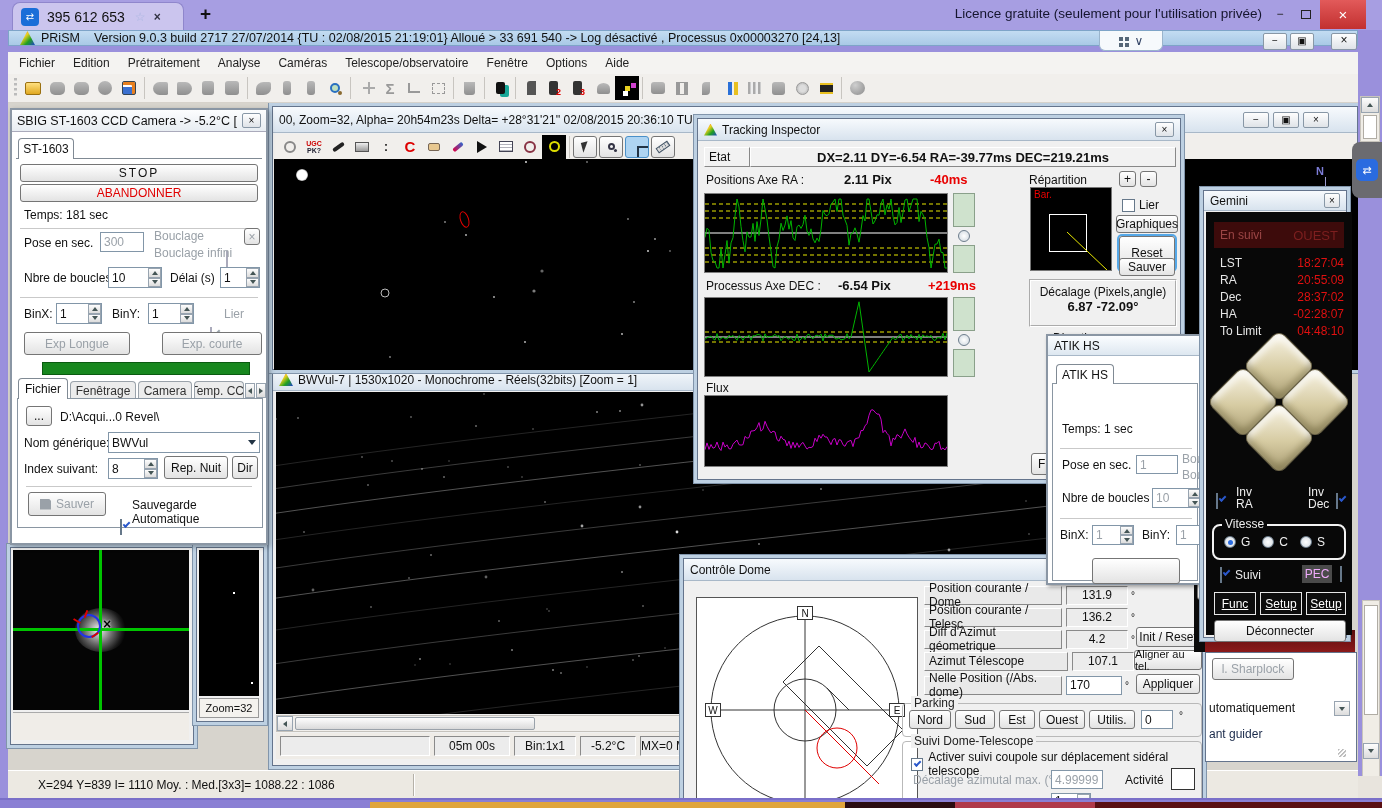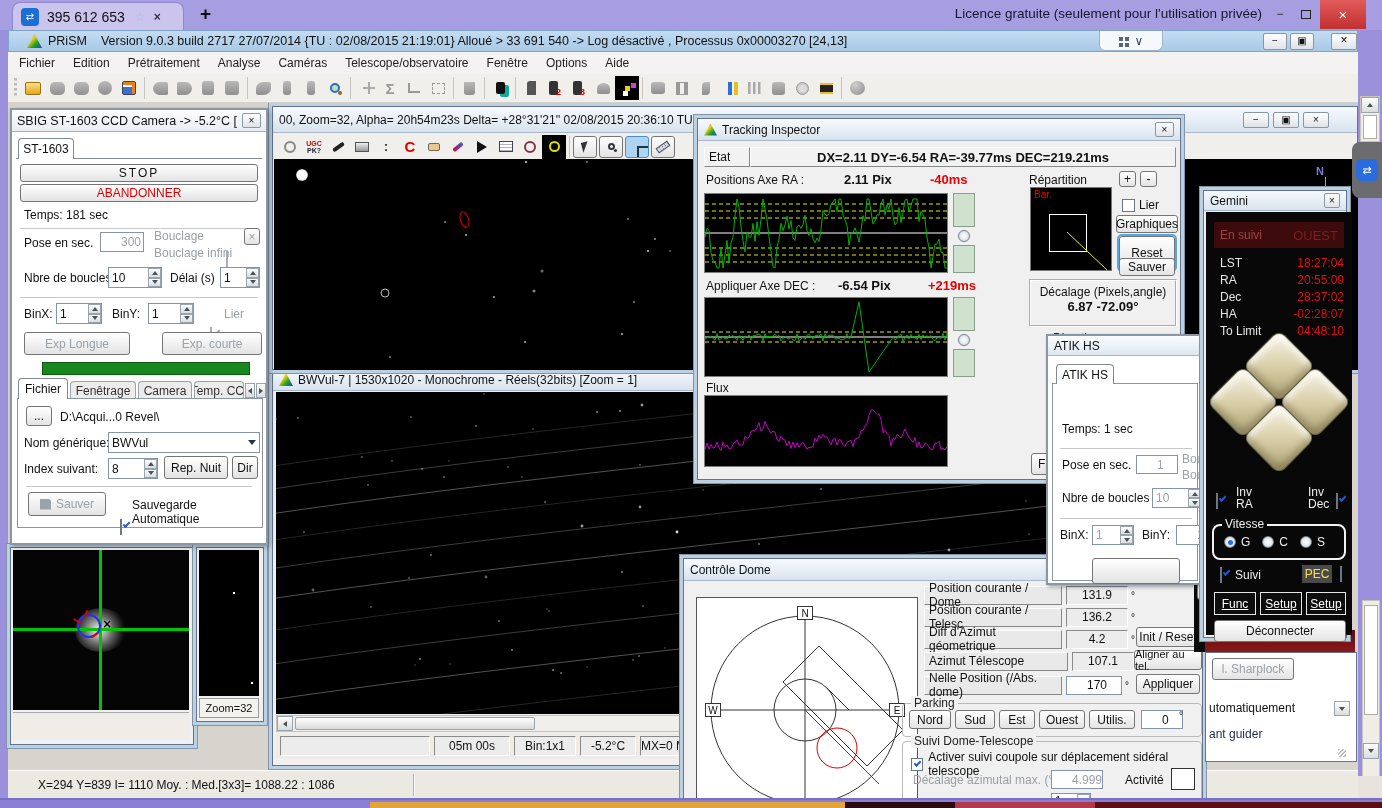--- a/index.html
+++ b/index.html
@@ -3,21 +3,21 @@
 <meta charset="utf-8">
 <style>
   *{box-sizing:border-box;margin:0;padding:0}
   body{width:1382px;height:808px;position:relative;overflow:hidden;background:#9a90dc;
        font-family:"Liberation Sans",sans-serif;font-size:12px;color:#111}
   .a{position:absolute}
   .flex{display:flex;align-items:center}
   .btn3{background:linear-gradient(#ffffff,#e3e3e3);border:1px solid #757575;border-radius:3px;
         display:flex;align-items:center;justify-content:center;font-size:12px;color:#111}
   .dis{color:#9aa1a8}
-  .inp{background:#fff;border:1px solid #8296a8;display:flex;align-items:center;padding:0 20px;font-size:12px}
+  .inp{background:#fff;border:1px solid #8296a8;display:flex;align-items:center;padding:0 3px;font-size:12px}
   .sunk{border:1px solid #8a8a8a;border-bottom-color:#fff;border-right-color:#fff;background:#ececec}
   .cb{background:#fff;border:1px solid #66788a;width:13px;height:13px;position:relative}
   .tick{position:absolute;left:2px;top:2px;width:7px;height:4px;border-left:2px solid #2a58cc;
         border-bottom:2px solid #2a58cc;transform:rotate(-45deg)}
   .tick.gray{border-color:#9aa4ac}
   .mdi{background:#f0f0f0;border:1px solid #64748c;box-shadow:0 0 0 3px #bdd0e2,0 0 0 4px #8195ab}
   .mtitle{height:22px;background:linear-gradient(#f7fafd,#d8e3ee);display:flex;align-items:center;
           padding:0 6px;border-bottom:1px solid #a8b8c8;font-size:12px;white-space:nowrap;overflow:hidden}
   .mclose{margin-left:auto;width:19px;height:15px;font-size:10px;line-height:13px;text-align:center;
           background:linear-gradient(#fefefe,#dfe3e8);border:1px solid #8897a6;border-radius:2px;flex:none}
@@ -368,21 +368,21 @@
   </div>
 
   <span class="a flex" style="left:424px;top:79px">
     <span class="cb"></span>
     <span style="margin-left:4px">Lier</span>
   </span>
   <span class="a btn3" style="left:418px;top:96px;width:62px;height:18px">Graphiques</span>
   <span class="a btn3" style="left:421px;top:117px;width:56px;height:34px;box-shadow:0 0 0 2px #55a8e8;border-radius:3px">Reset</span>
   <span class="a btn3" style="left:421px;top:139px;width:56px;height:18px">Sauver</span>
 
-  <span class="a" style="left:8px;top:160px">Appliquer Axe DEC :</span>
+  <span class="a" style="left:8px;top:160px">Processus Axe DEC :</span>
   <b class="a" style="left:140px;top:159px;font-size:13px">-6.54 Pix</b>
   <b class="a redtxt" style="left:230px;top:159px;font-size:13px">+219ms</b>
 
   <div class="a graph" style="left:6px;top:178px;width:244px;height:80px">
     <svg id="g-dec" width="242" height="78">
         <line x1="0" y1="34" x2="242" y2="34" stroke="#e8e800" stroke-dasharray="4,3"></line>
         <line x1="0" y1="44" x2="242" y2="44" stroke="#e8e800" stroke-dasharray="4,3"></line>
         <line x1="0" y1="39" x2="242" y2="39" stroke="#ffffff"></line>
         <polyline points="0,41.3 2,39.7 4,39.1 6,38.0 8,40.6 10,42.1 12,35.6 14,42.3 16,40.5 18,39.0 20,40.6 22,41.0 24,37.2 26,38.8 28,37.4 30,39.7 32,42.3 34,37.6 36,39.1 38,42.4 40,38.6 42,38.9 44,36.9 46,42.2 48,37.7 50,37.9 52,36.7 54,36.6 56,37.5 58,42.9 60,35.8 62,39.4 64,38.4 66,38.7 68,38.1 70,36.2 72,38.5 74,37.4 76,42.7 78,40.2 80,38.3 82,40.0 84,41.3 86,39.2 88,42.0 90,42.5 92,36.0 94,42.8 96,41.1 98,39.0 100,41.6 102,37.1 104,36.2 106,39.2 108,40.8 110,37.9 112,37.1 114,38.2 116,36.1 118,42.9 120,35.8 122,39.1 124,37.3 126,37.2 128,37.2 130,40.6 132,41.1 134,39.9 136,41.9 138,41.4 140,40.7 142,35.7 144,40.6 146,39.0 148,30.2 150,21.4 152,12.6 154,3.8 156,18.0 158,32.0 160,46.0 162,60.0 164,74.0 166,71.1 168,68.2 170,65.3 172,62.4 174,59.5 176,56.6 178,53.7 180,50.8 182,47.9 184,45.0 186,42.1 188,39.2 190,41.8 192,40.5 194,37.2 196,36.2 198,42.9 200,39.8 202,37.0 204,40.9 206,36.5 208,39.2 210,38.7 212,41.9 214,36.4 216,41.6 218,36.8 220,38.8 222,37.8 224,39.3 226,37.4 228,41.4 230,42.7 232,39.8 234,39.6 236,40.4 238,35.3 240,41.9 242,35.1" fill="none" stroke="#00b400"></polyline>
       </svg>
@@ -635,21 +635,21 @@
         <span style="color:#eee;margin:0 12px 0 5px">G</span>
         <span class="rad"></span>
         <span style="color:#eee;margin:0 12px 0 5px">C</span>
         <span class="rad"></span>
         <span style="color:#eee;margin-left:5px">S</span>
       </span>
     </div>
     
     <span class="a cb" style="left:10px;top:356px"><i class="tick"></i></span>
     <span class="a" style="left:29px;top:356px;color:#eee">Suivi</span>
-    <span class="a flex" style="left:96px;top:353px;width:30px;height:18px;background:#4a4a4a;color:#fde047;justify-content:center">
+    <span class="a flex" style="left:96px;top:353px;width:30px;height:18px;background:#4a4a4a;color:#f0abfc;justify-content:center">
       <b style="font-weight:normal">PEC</b>
       </span>
     <span class="a cb" style="left:128px;top:355px"></span>
     
     <span class="a gbtn" style="left:8px;top:380px;width:42px;height:23px">Func</span>
     <span class="a gbtn" style="left:54px;top:380px;width:42px;height:23px">Setup</span>
     <span class="a gbtn" style="left:100px;top:380px;width:40px;height:23px">Setup</span>
     <span class="a btn3" style="left:8px;top:408px;width:132px;height:22px">Déconnecter</span>
   </div>
 </div>
@@ -793,21 +793,21 @@
   </div>
   <span class="a" style="left:200px;top:3px;font-size:19px;font-weight:bold;color:#111">+</span>
   <span class="a" style="left:900px;top:6px;width:362px;text-align:right;font-size:13.5px;color:#15152e">Licence gratuite (seulement pour l'utilisation privée)</span>
   <span class="a flex" style="left:1268px;top:4px;width:24px;height:20px;justify-content:center;color:#222">−</span>
   <span class="a flex" style="left:1294px;top:4px;width:24px;height:20px;justify-content:center">
       <i style="width:10px;height:9px;border:1px solid #222"></i>
     </span>
   <span class="a flex" style="left:1320px;top:0;width:46px;height:29px;background:linear-gradient(#e25a5a,#c23030);color:#fff;font-size:15px;justify-content:center">×</span>
 </div>
 
-<div class="a flex" style="left:8px;top:30px;width:1350px;height:22px;background:linear-gradient(#c3dcf2,#a9c9e6);border:1px solid #7ea4c8;padding:0 18px;z-index:10">
+<div class="a flex" style="left:8px;top:30px;width:1350px;height:16px;background:linear-gradient(#c3dcf2,#a9c9e6);border:1px solid #7ea4c8;padding:0 11px;z-index:10">
   <span style="width:15px;height:14px;margin-right:6px;background:linear-gradient(135deg,#e02020,#f0d020 35%,#20a020 65%,#2040d0);clip-path:polygon(50% 0,0 100%,100% 100%)"></span>
   <span style="font-size:12.5px;margin-right:14px">PRiSM</span>
   <span class="nowrap" style="font-size:12.5px;width:870px">Version  9.0.3 build 2717   27/07/2014   {TU : 02/08/2015 21:19:01} Alloué &gt; 33 691 540 -&gt;  Log désactivé , Processus 0x00003270 [24,13]</span>
   <span class="a flex" style="left:1090px;top:0;width:64px;height:20px;background:#f6f9fc;border:1px solid #9ab4cc;border-top:none;border-radius:0 0 6px 6px;justify-content:center">
     <i style="width:4px;height:4px;background:#567;box-shadow:6px 0 #567,0 6px #567,6px 6px #567;margin-right:12px;margin-top:-4px"></i>
     <b style="color:#346;font-weight:normal">∨</b>
   </span>
   <span class="a mclose" style="left:1254px;top:2px;width:24px;height:17px">−</span>
   <span class="a mclose" style="left:1281px;top:2px;width:24px;height:17px">▣</span>
   <span class="a mclose" style="left:1322px;top:2px;width:26px;height:17px;font-size:12px">×</span>

